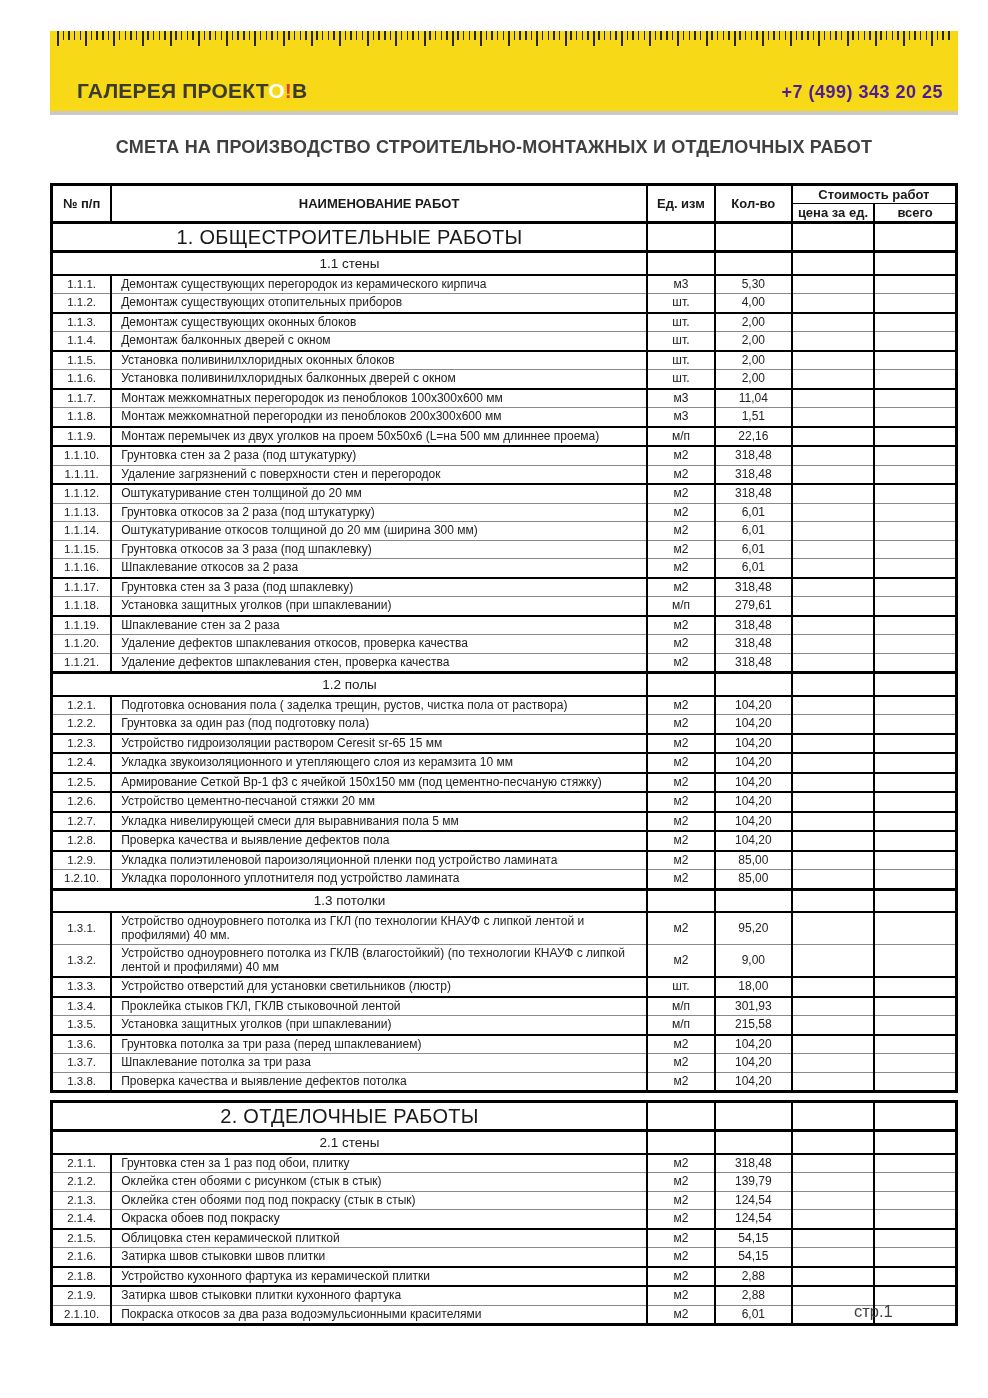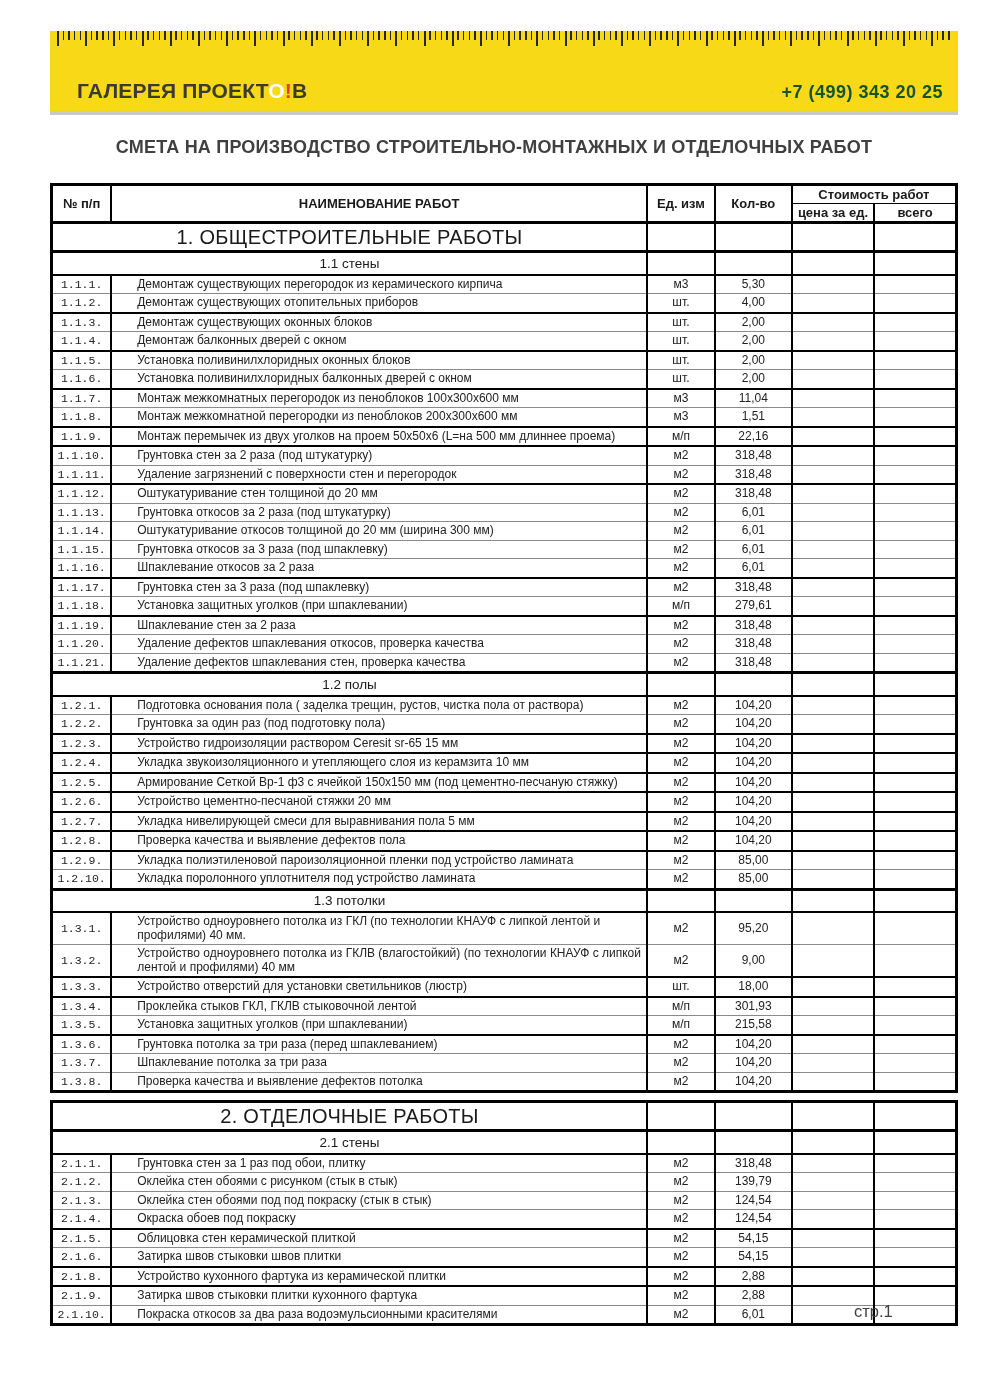--- a/index.html
+++ b/index.html
@@ -49,21 +49,21 @@
     white-space: nowrap;
   }
   .logo .white { color: #ffffff; }
   .logo .red   { color: #E23B2E; }
   .phone {
     position: absolute;
     right: 15px; top: 51px;
     font-size: 18px;
     font-weight: bold;
     letter-spacing: 0.5px;
-    color: #14532d;
+    color: #4c1d95;
     white-space: nowrap;
   }
 
   
   .doc-title {
     position: absolute;
     top: 137px; left: 0;
     width: 100%;
     text-align: center;
     font-size: 18px;
@@ -129,22 +129,22 @@
     font-size: 12px;
     line-height: 13.5px;
     padding: 2px 4px;
     height: 18px;
     border-bottom: 1px solid #8a8a8a;
     vertical-align: middle;
     color: #222;
   }
   tr.data.heavy td { border-bottom: 2px solid #000; }
   tr.data td.c { text-align: center; padding: 2px 1px; }
-  tr.data td.num { font-size: 11.5px; font-family: Liberation Mono, monospace; }
-  tr.data td.name { text-align: left; padding-left: 25px; }
+  tr.data td.num { font-size: 11.5px; }
+  tr.data td.name { text-align: left; padding-left: 9px; }
 
   
   .page-num {
     position: absolute;
     left: 854px; top: 1302px;
     font-size: 16.5px;
     color: #404040;
   }
 </style>
 </head>

